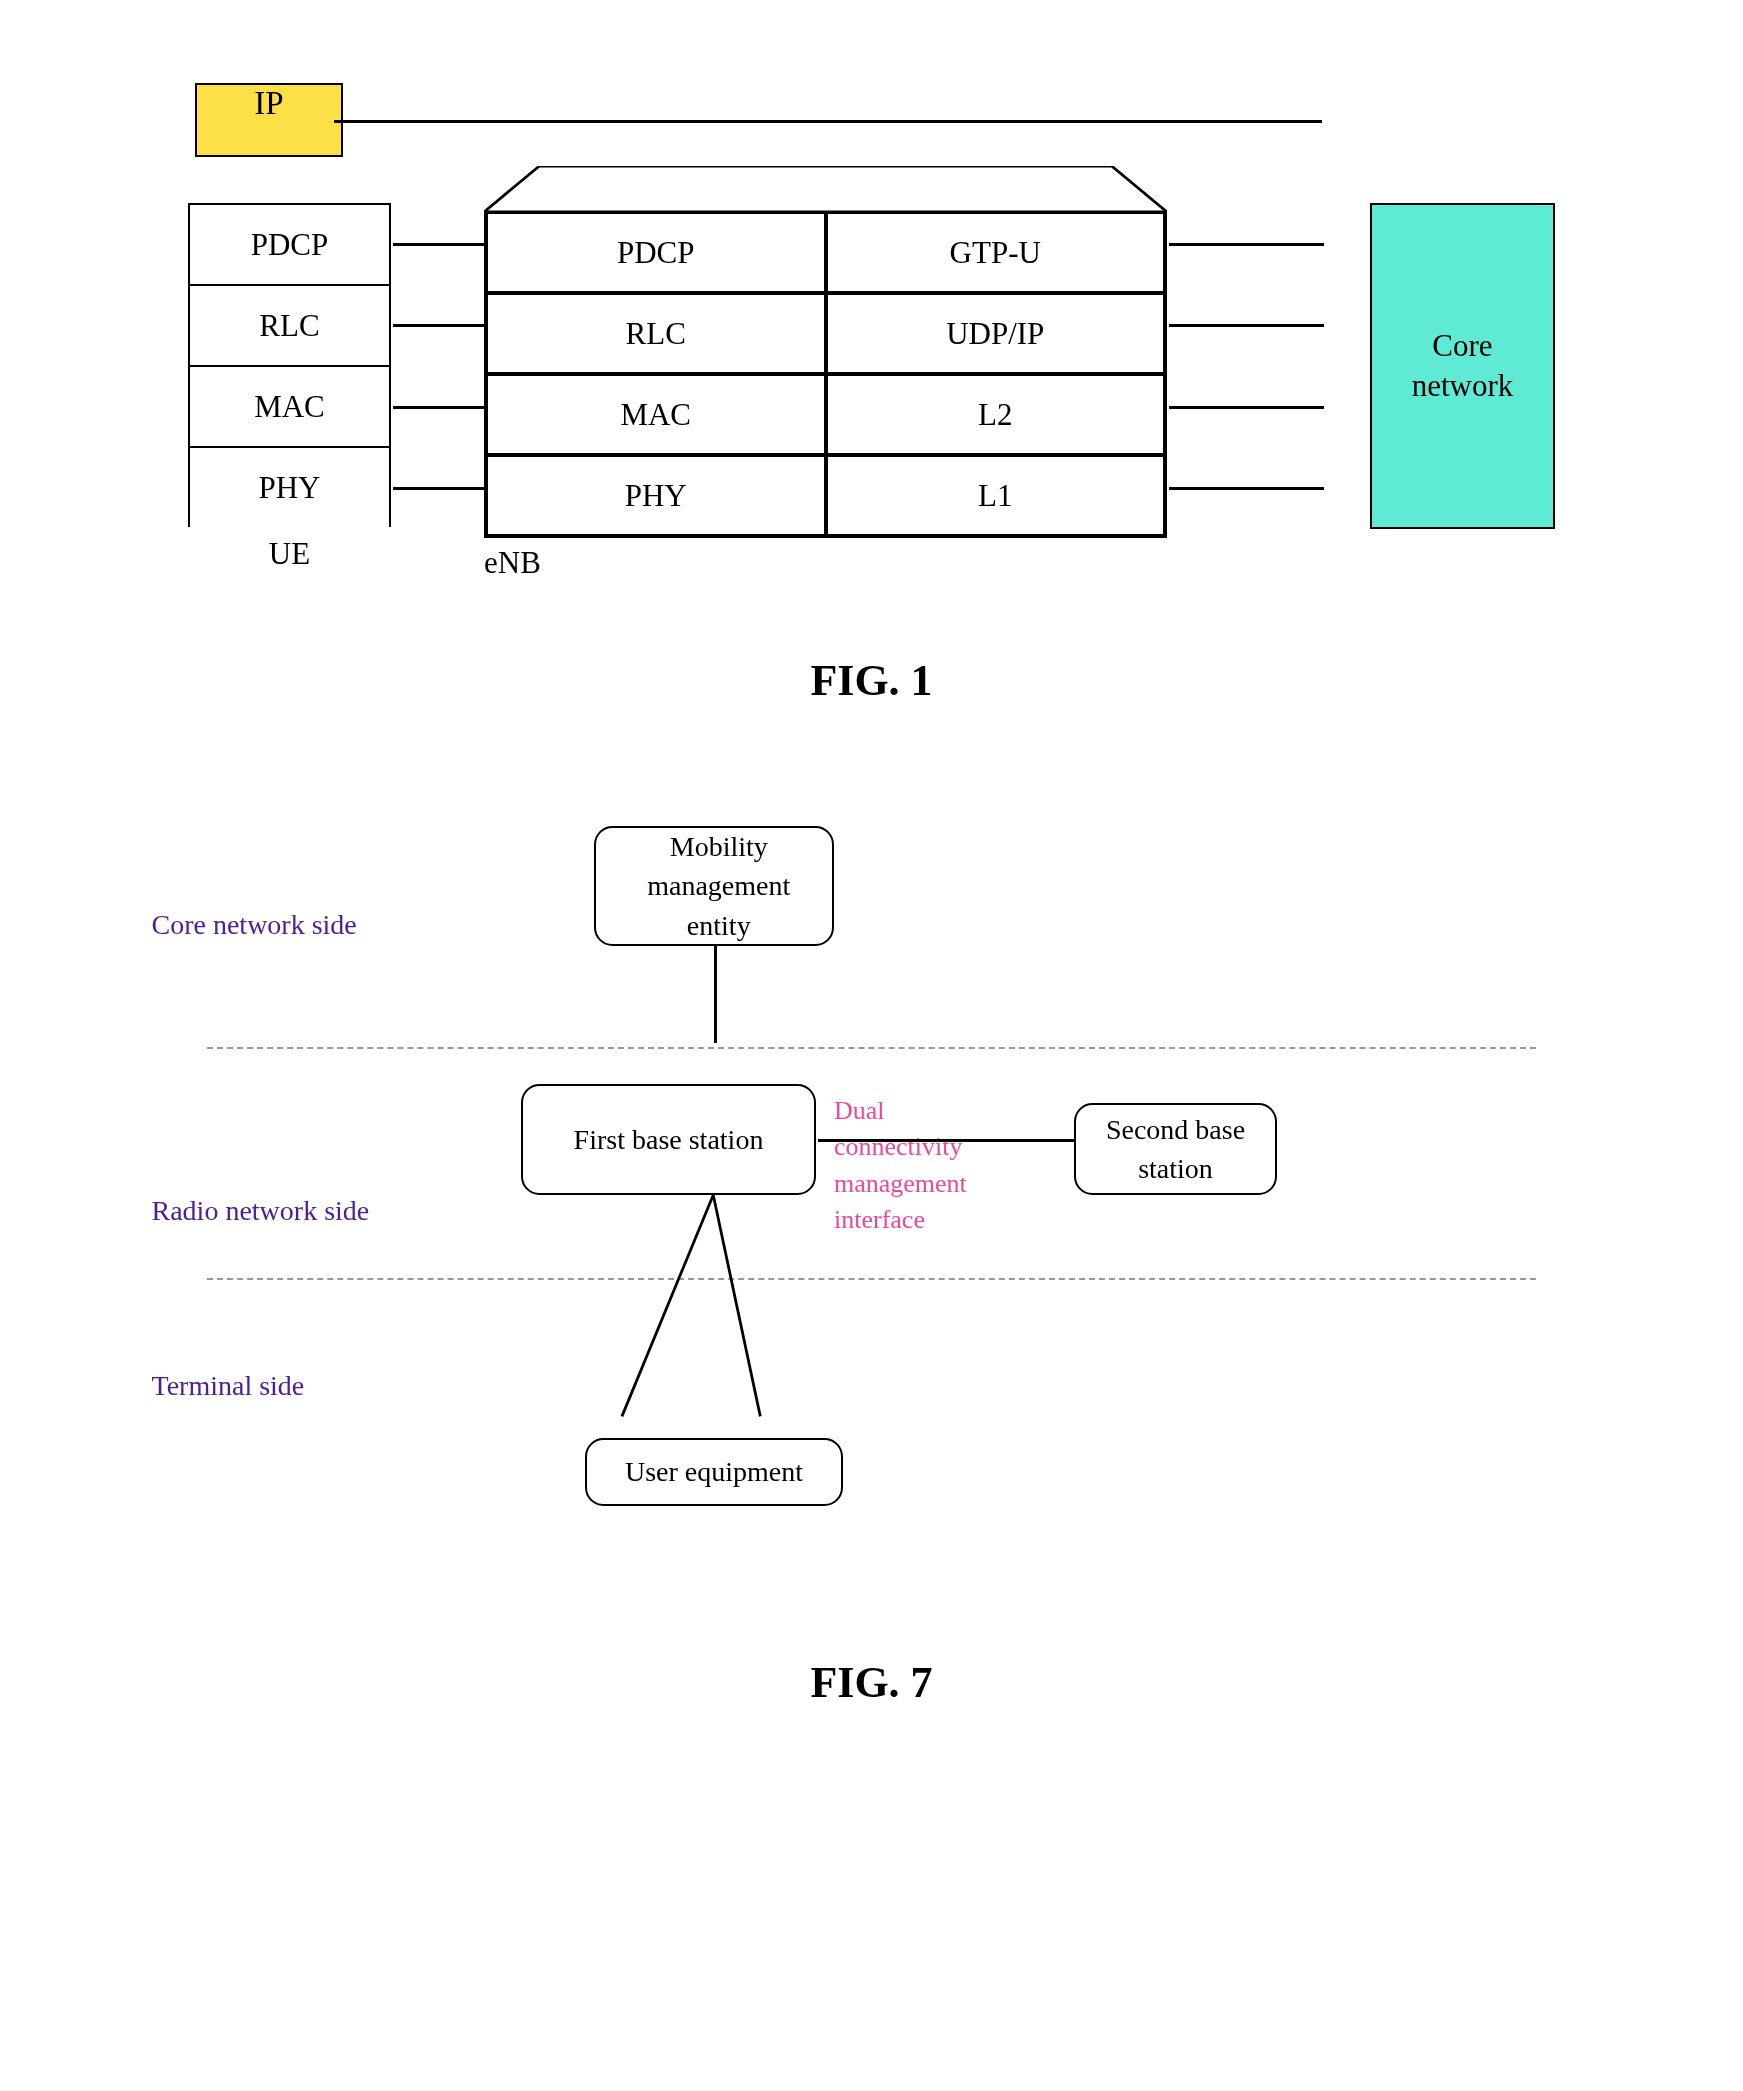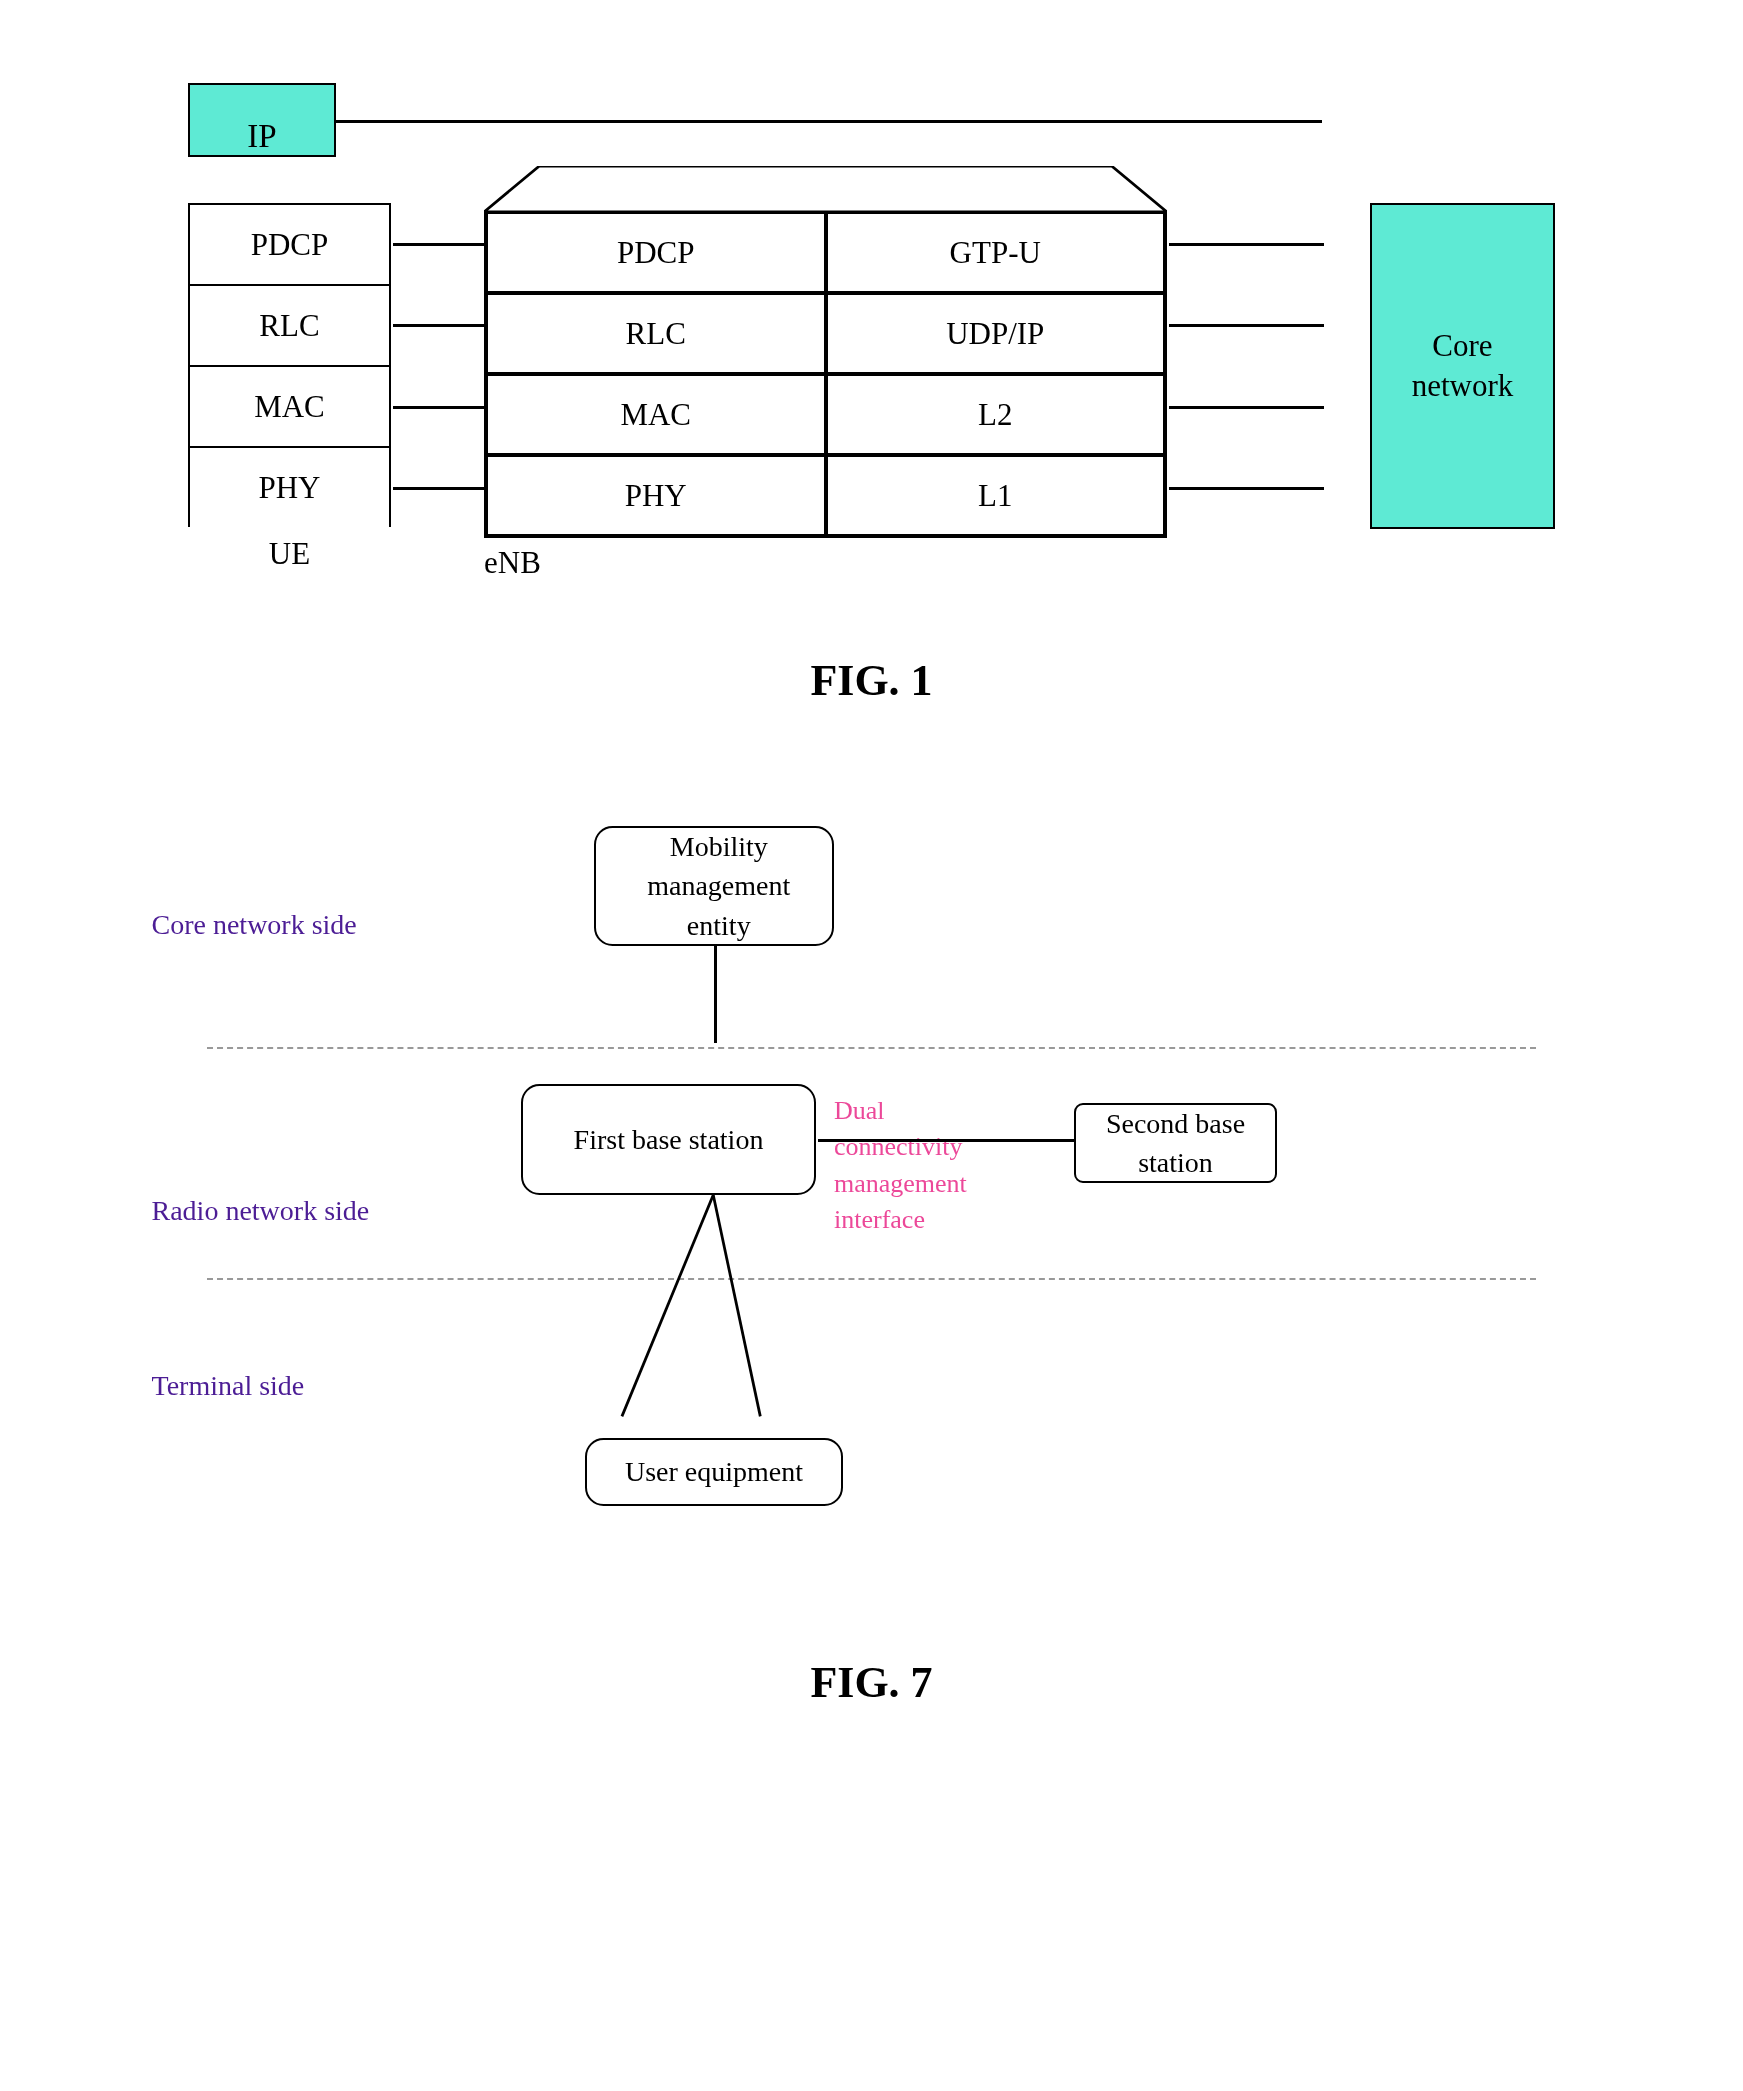--- a/index.html
+++ b/index.html
@@ -32,29 +32,29 @@
       text-align: center;
       font-size: 44px;
       font-weight: bold;
       margin-bottom: 55px;
     }
 
     
     .ip-box {
       position: absolute;
       top: 28px;
-      left: 55px;
+      left: 62px;
       width: 148px;
       height: 74px;
       border: 2.8px solid #000;
       display: flex;
-      align-items: flex-end;
+      align-items: flex-start;
       justify-content: center;
       font-size: 33px;
-      background: #5eead4;
+      background: #fde047;
     }
 
     
     .ip-line {
       position: absolute;
       top: 65px;
       left: 201px;
       width: 988px;
       height: 2.8px;
       background: #000;
@@ -294,21 +294,21 @@
     <div class="side-label" style="top: 397px;">Radio network side</div>
 
     <div class="rounded-box" style="top:286px; left:388px; width:295px; height:111px;">
       <span>First base station</span>
     </div>
 
     <div style="position:absolute; top:295px; left:701px; font-size:26px; line-height:1.4; color:#ec4899;">
       Dual<br>connectivity<br>management<br>interface
     </div>
 
-    <div class="rounded-box" style="top:305px; left:941px; width:203px; height:80px;border-radius:9px;">
+    <div class="rounded-box" style="top:305px; left:941px; width:203px; height:92px;">
       <span>Second base<br>station</span>
     </div>
 
     <div class="fig2-line" style="top:341px; left:685px; width:257px; height:2.8px;"></div>
 
     <div class="dashed-line" style="top:480px;"></div>
 
     <div class="side-label" style="top: 572px;">Terminal side</div>
 
     <div class="rounded-box" style="top:640px; left:452px; width:258px; height:68px;justify-content:center;">

